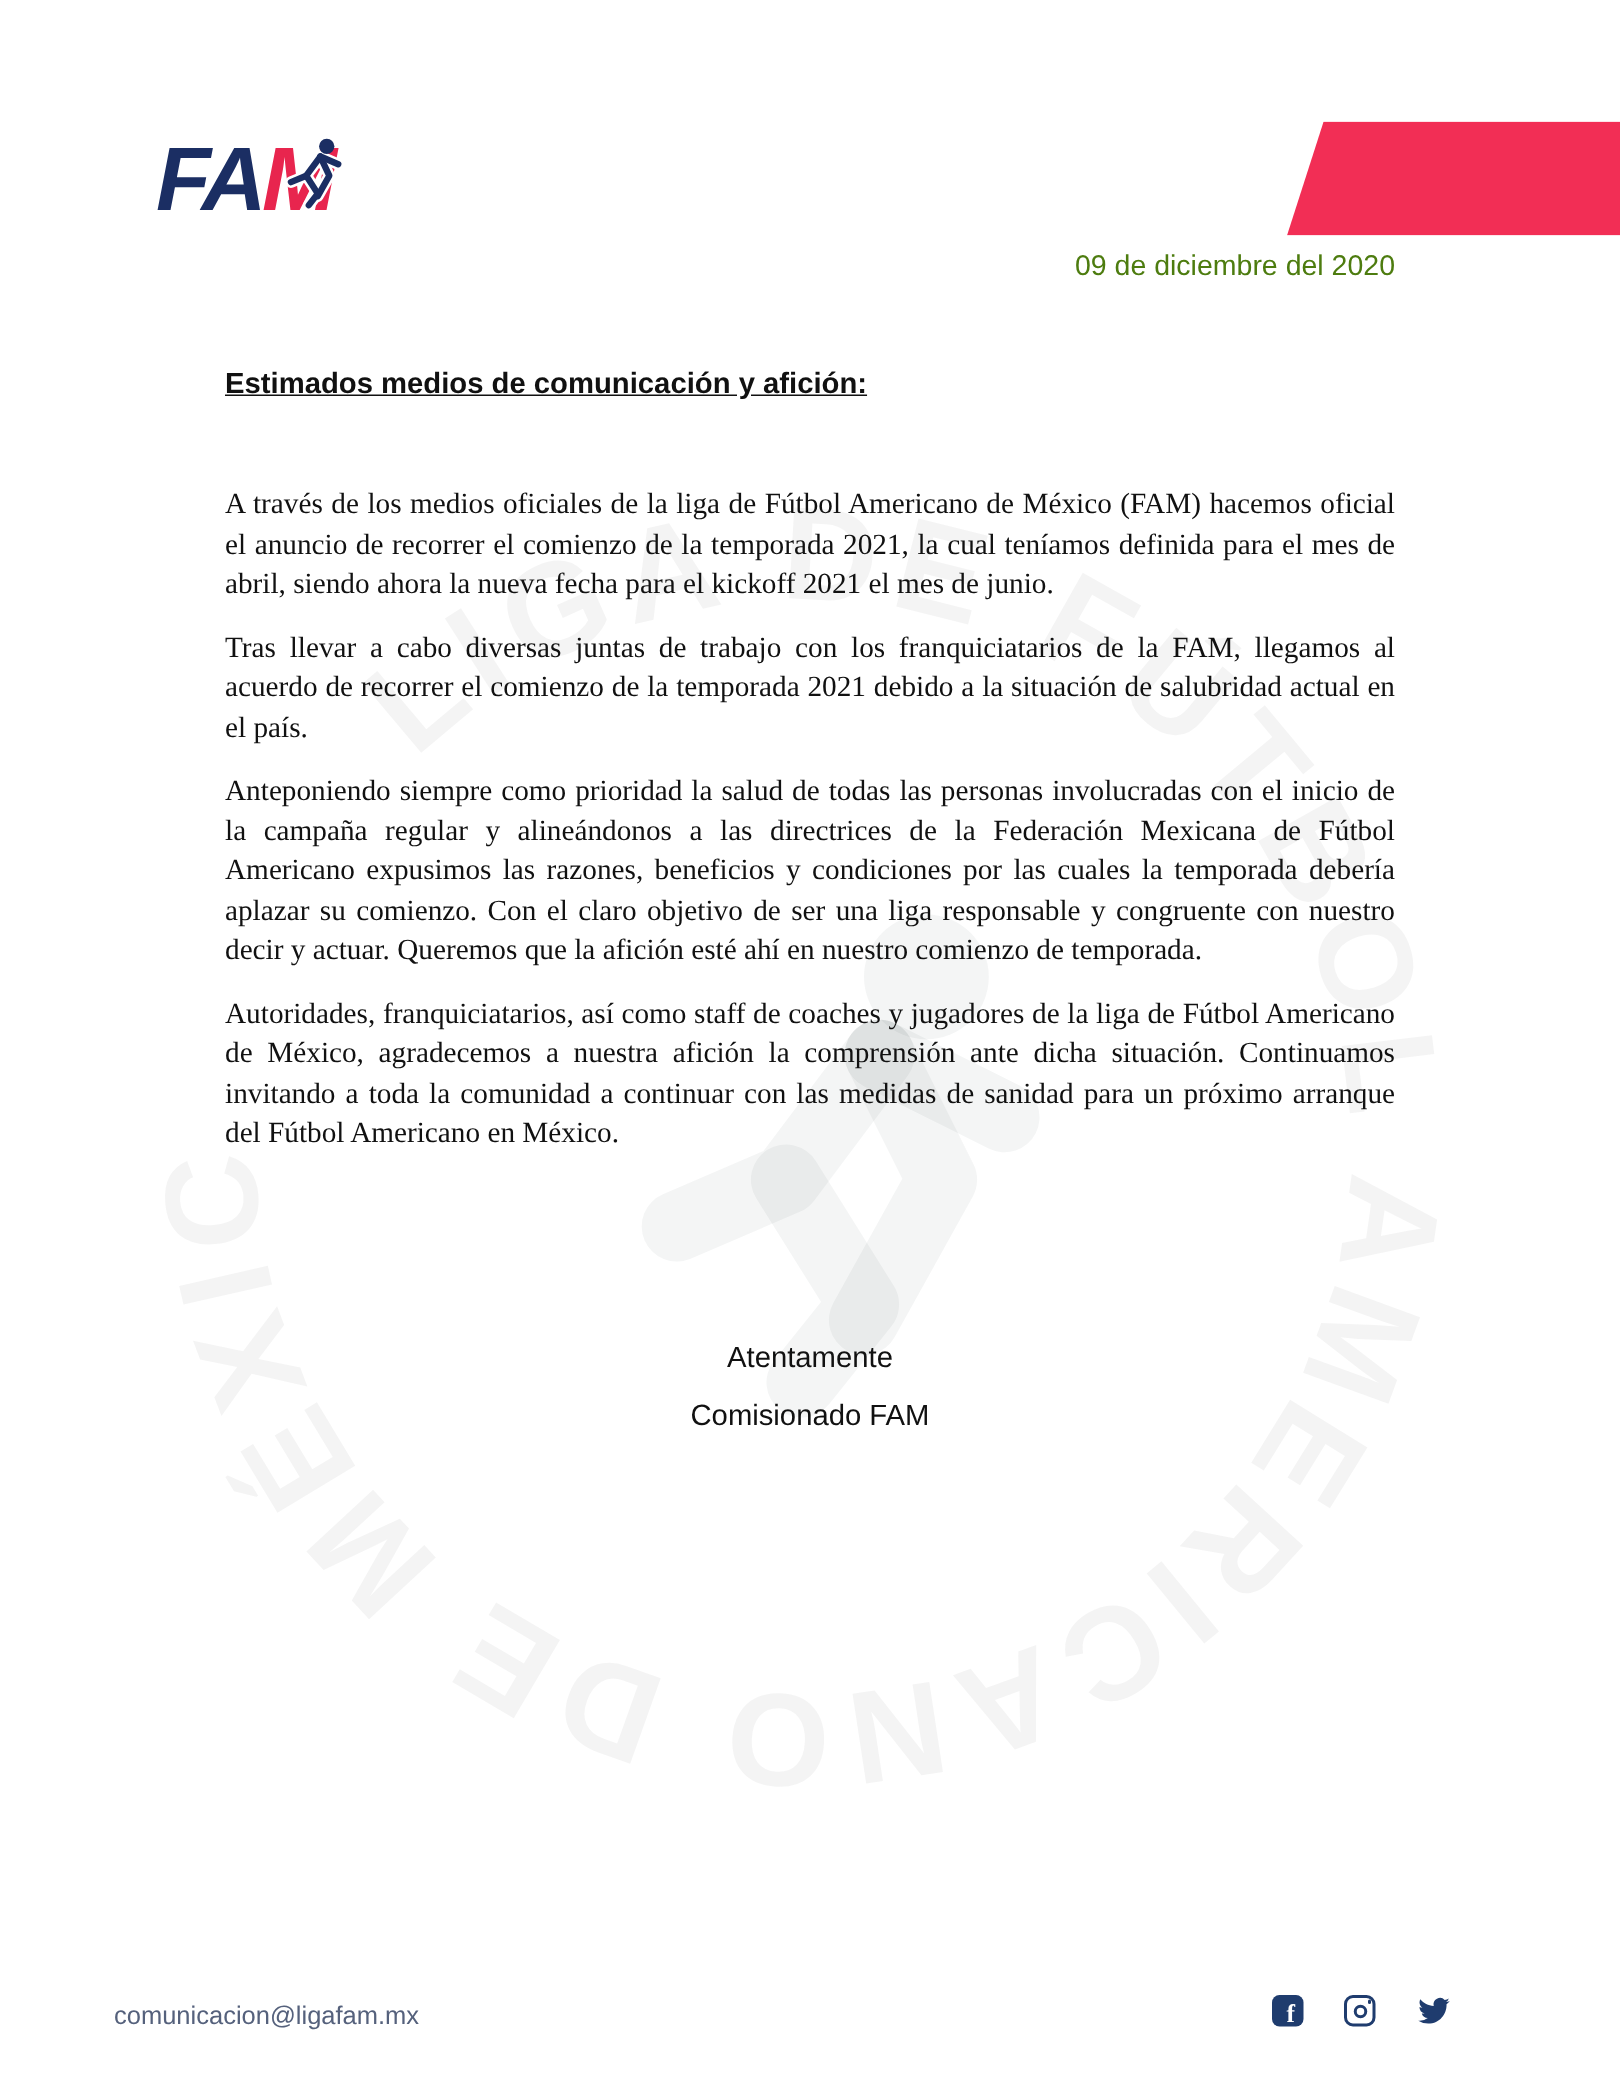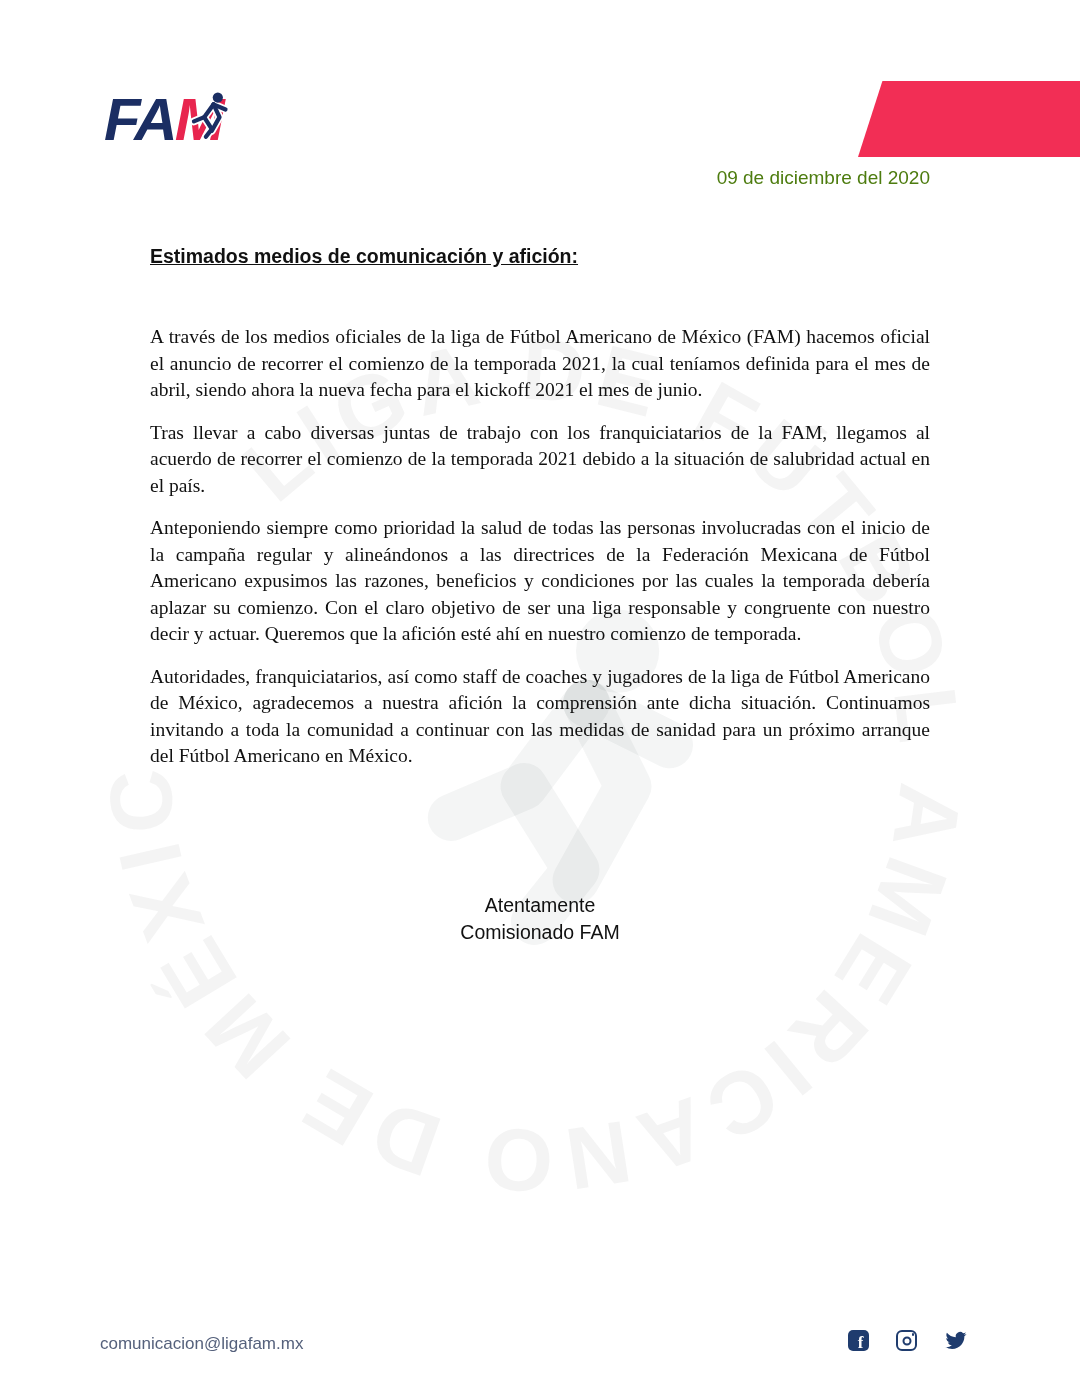--- a/index.html
+++ b/index.html
@@ -39,25 +39,25 @@
 
   
   .letter { position:absolute; left:150px; top:245px; width:780px; z-index:1; color:#111; }
   .salutation { font-size:19.5px; font-weight:bold; margin:0 0 56px;text-decoration:underline; }
   .letter p {
     font-size:19.5px; line-height:26.5px; text-align:justify;
     margin:0 0 16px;
     font-family:Liberation Serif, serif;
   }
   .closing { margin-top:122px; text-align:center; font-size:19.5px; line-height:27px; }
-  .closing div { margin:0; }
+  .closing div { margin:12px; }
 
   
   .footer-email {
-    position:absolute; left:100px; top:1334px; z-index:1;
+    position:absolute; left:76px; top:1334px; z-index:1;
     font-size:17px; color:#55617c; text-decoration:none;
   }
   .social { position:absolute; top:1330px; right:112px; z-index:1; display:flex; gap:27px; align-items:center; }
   .icon-fb {
     width:21px; height:21px; background:#1f3c6e; border-radius:5px;
     display:flex; align-items:flex-end; justify-content:center; overflow:hidden; cursor:pointer;
   }
   .icon-fb .f-glyph {
     color:#ffffff; font-weight:bold; font-size:17px; line-height:17px;
     margin-left:4px; font-family:"Liberation Serif", serif;

